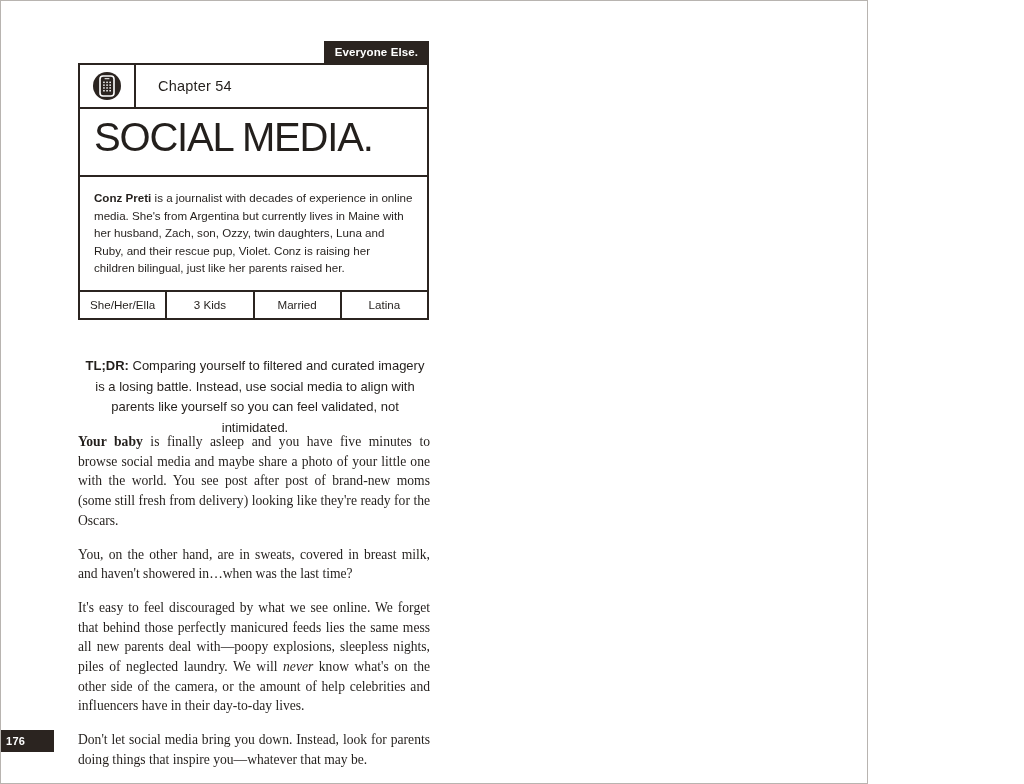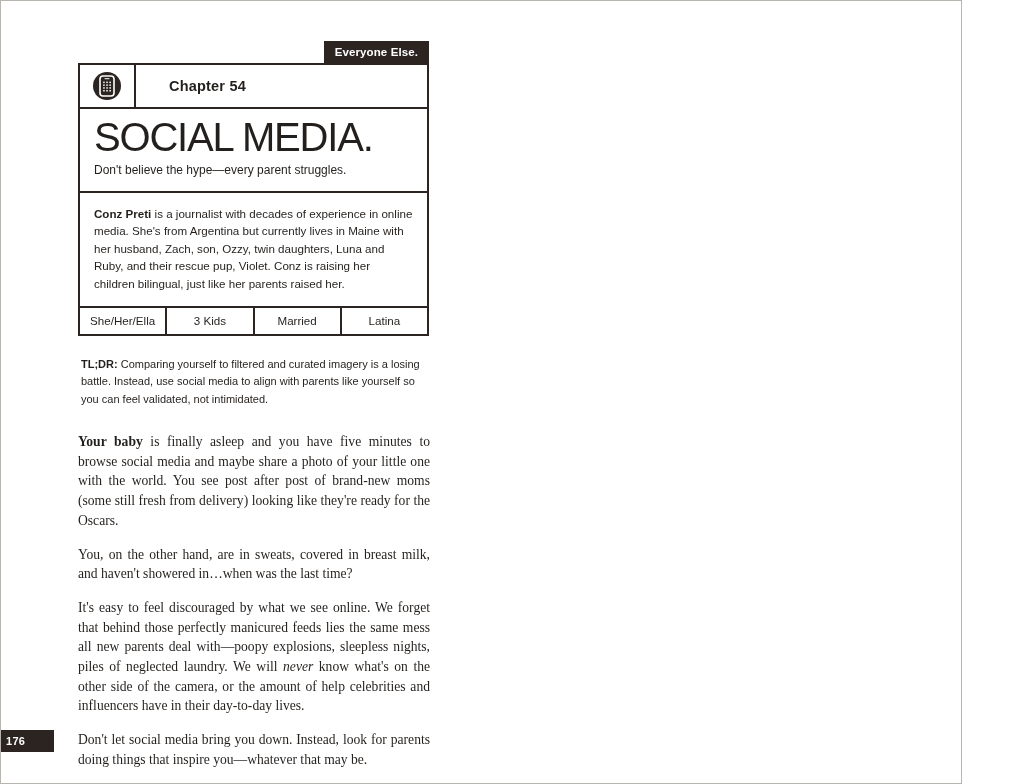--- a/index.html
+++ b/index.html
@@ -7,21 +7,21 @@
     padding: 0;
     background: #ffffff;
   }
   body {
     font-family: "Liberation Serif", serif;
     color: #231f1c;
   }
 
   .spread {
     position: relative;
-    width: 962px;
+    width: 868px;
     height: 784px;
     background: #ffffff;
     box-sizing: border-box;
     border: 1px solid #b8b4b0;
     overflow: hidden;
   }
 
   .page {
     position: absolute;
     top: 0;
@@ -81,23 +81,23 @@
     background: #2b2420;
     display: flex;
     align-items: center;
     justify-content: center;
   }
   .icon-circle svg { display: block; }
 
   .chapter-label {
     display: flex;
     align-items: center;
-    padding-left: 33px;
-    font-family: "Liberation Sans", sans-serif;
-    font-weight: bold;
+    padding-left: 22px;
+    font-family: "Liberation Sans", sans-serif;
+    font-weight: normal;
     font-size: 14.5px;
     letter-spacing: 0.2px;
     color: #231f1c;
   }
 
   .title-block {
     padding: 8px 14px 12px 14px;
     border-bottom: 2px solid #2b2420;
   }
   .chapter-title {
@@ -142,23 +142,23 @@
     border-right: 2px solid #2b2420;
   }
   .stat-cell:last-child { border-right: none; }
 
   
   .tldr {
     position: absolute;
     left: 80px;
     top: 355px;
     width: 348px;
-    text-align: left;
-    font-family: "Liberation Sans", sans-serif;
-    font-size: 11px;
+    text-align: center;
+    font-family: "Liberation Sans", sans-serif;
+    font-size: 13px;
     line-height: 1.58;
     color: #231f1c;
   }
   .tldr b { font-weight: bold; }
 
   
   .body-col {
     position: absolute;
     font-family: "Liberation Serif", serif;
     font-size: 13.6px;
@@ -225,21 +225,20 @@
                   <rect x="10.4" y="15.0" width="1.5" height="1.5"></rect>
                 </g>
               </svg>
             </span>
           </div>
           <div class="chapter-label">Chapter 54</div>
         </div>
 
         <div class="title-block">
           <h1 class="chapter-title">SOCIAL MEDIA.</h1>
-          <p class="chapter-subtitle">Don't believe the hype—every parent struggles.</p>
         </div>
 
         <div class="bio-block">
           <b>Conz Preti</b><span> is a journalist with decades of experience in online media. She's from Argentina but currently lives in Maine with her husband, Zach, son, Ozzy, twin daughters, Luna and Ruby, and their rescue pup, Violet. Conz is raising her children bilingual, just like her parents raised her.</span>
         </div>
 
         <div class="stats-row">
           <div class="stat-cell">She/Her/Ella</div>
           <div class="stat-cell">3 Kids</div>
           <div class="stat-cell">Married</div>

